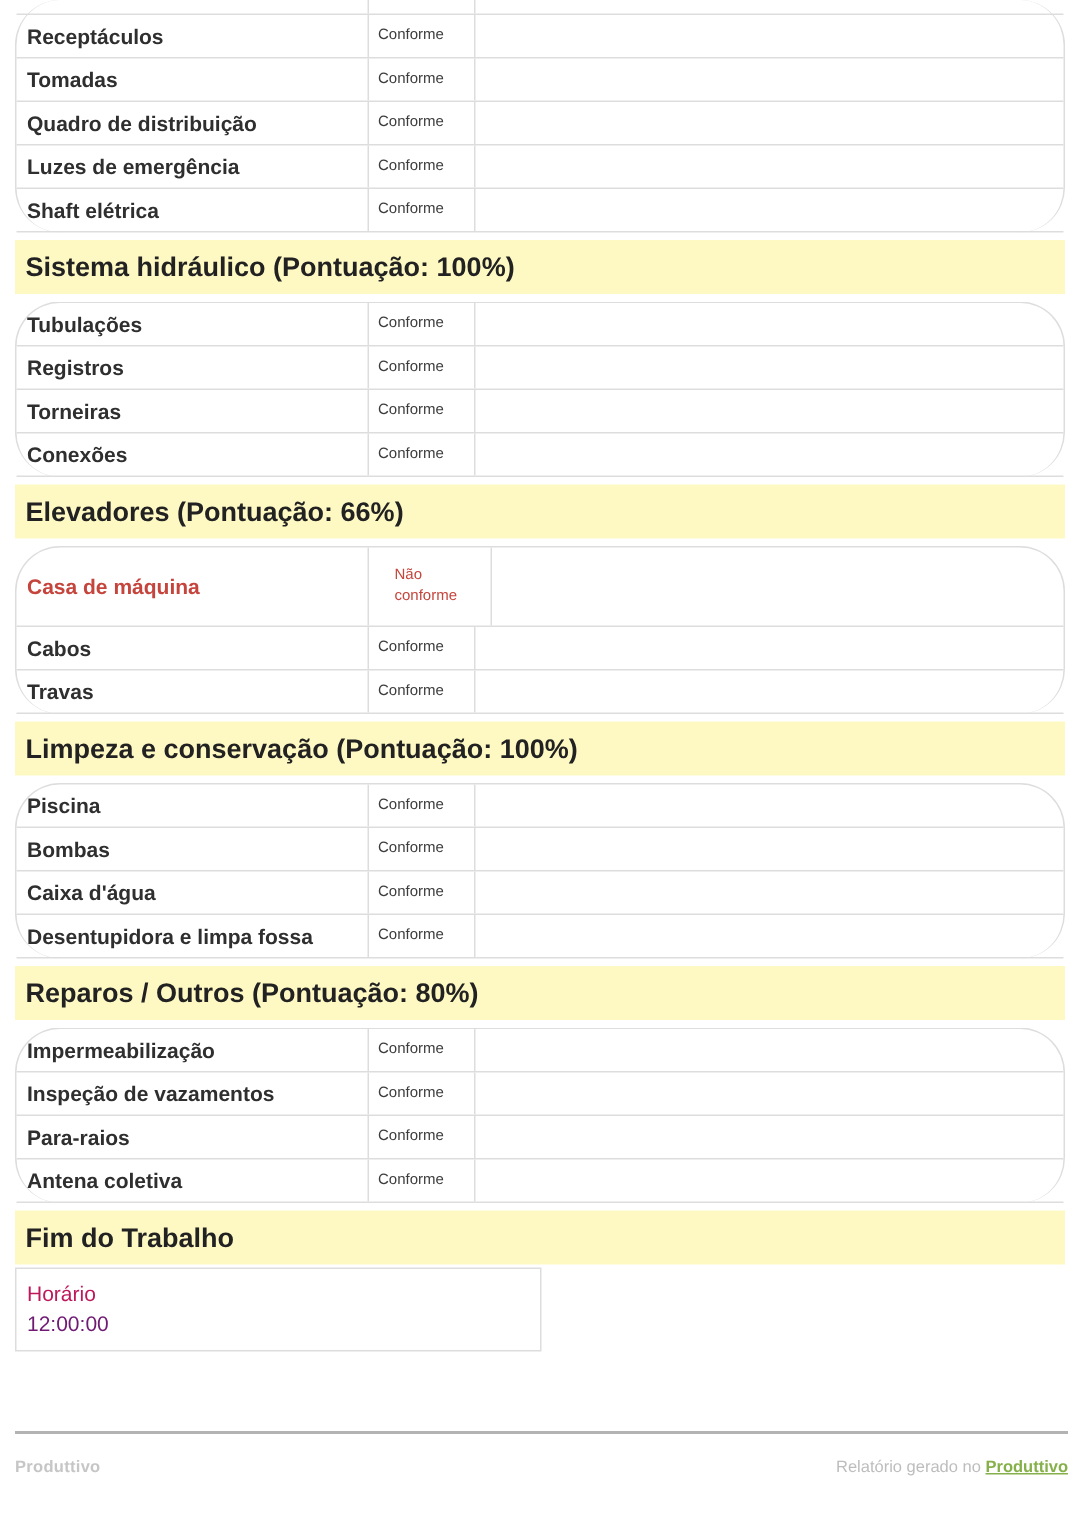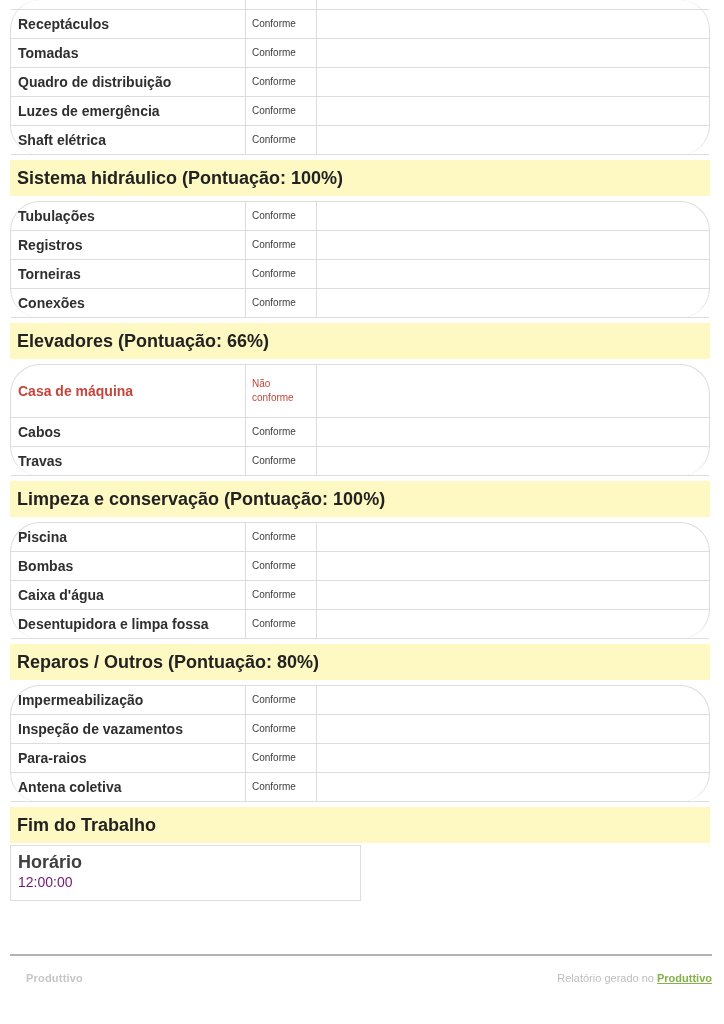--- a/index.html
+++ b/index.html
@@ -23,21 +23,21 @@
     padding: 8px 8px 8px 7px;
     margin: 5px 0;
   }
   .band.tight-bottom { margin-bottom: 2px; }
 
   
   .tgroup { border-left: 1px solid #ddd; border-right: 1px solid #ddd; border-radius: 30px; }
   .tgroup.with-top { border-top: 1px solid #ddd; }
   .row { display: flex; align-items: stretch; border-bottom: 1px solid #ddd; min-height: 29px; }
   .row.partial { height: 10px; min-height: 0; }
-  .row.tall { min-height: 53px; }
+  .row.tall { min-height: 53px; gap: 11px; }
   .c1 {
     width: 235px; border-right: 1px solid #ddd;
     padding: 4px 8px 4px 7px;
     font-size: 14px; font-weight: bold; color: #2f2f2f;
     display: flex; align-items: center;
   }
   .c2 {
     width: 71px; border-right: 1px solid #ddd;
     padding: 4px 4px 4px 6px;
     font-size: 10px; color: #3d3d3d; line-height: 1.45;
@@ -45,31 +45,31 @@
   }
   .c3 { flex: 1; }
   .row.bad .c1, .row.bad .c2 { color: #c5453c; }
 
   
   .field-cell {
     width: 351px;
     border: 1px solid #ddd;
     padding: 6px 8px 8px 7px;
   }
-  .field-label { font-size: 18px; font-weight: bold; color: #404040; line-height: 20px; }
+  .field-label { font-size: 14px; font-weight: normal; color: #be185d; line-height: 20px; }
   .field-value { font-size: 14px; color: #701a75; line-height: 20px; }
 
   
   .footer {
     position: absolute; left: 10px; right: 12px; top: 954px;
     border-top: 2px solid #b3b3b3;
   }
   .footer-row {
     display: flex; justify-content: space-between; align-items: flex-start;
-    margin-top: 16px; font-size: 11px; margin-left: 16px;
+    margin-top: 16px; font-size: 11px;
   }
   .brand { font-weight: bold; color: #c6c6c6; letter-spacing: 0.2px; }
   .gen { color: #bdbdbd; }
   .gen a { color: #86b04a; font-weight: bold; text-decoration: underline; cursor: pointer; }
 </style>
 </head>
 <body>
 
 <div class="content">
 

